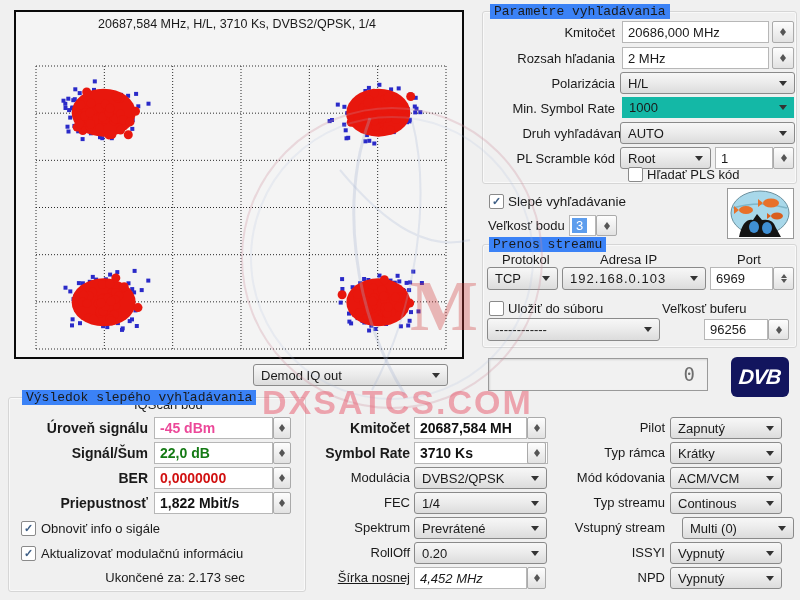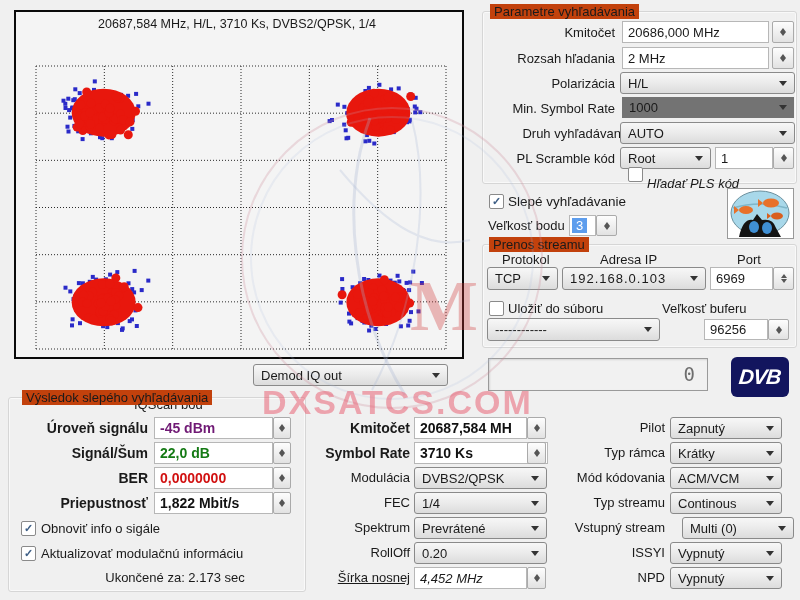--- a/index.html
+++ b/index.html
@@ -4,40 +4,40 @@
 <style>
   html,body{margin:0;padding:0;}
   body{width:800px;height:600px;position:relative;background:#f0f0f0;
        font-family:"Liberation Sans",sans-serif;font-size:13px;color:#1a1a1a;overflow:hidden;}
   .abs{position:absolute;}
   .lbl{position:absolute;white-space:nowrap;color:#1a1a1a;}
   .rlbl{text-align:right;}
   .b{font-weight:bold;font-size:14px;}
   .u-line{text-decoration:underline;}
   .it{font-style:italic;}
-  .v-blue{color:#701a75;} .v-green{color:#157a15;} .v-red{color:#d11111;} .v-black{color:#111;}
+  .v-blue{color:#ec4899;} .v-green{color:#157a15;} .v-red{color:#d11111;} .v-black{color:#111;}
   .combo{position:absolute;height:22px;border:1px solid #8a8a8a;border-radius:3px;
          background:linear-gradient(#f7f7f7,#ececec 45%,#dcdcdc);display:flex;align-items:center;
          padding:0 7px;box-sizing:border-box;white-space:nowrap;overflow:hidden;}
   .combo .arr{margin-left:auto;width:0;height:0;border:4px solid transparent;border-top:5px solid #333;
          position:relative;top:2px;flex:none;}
-  .flat{border:none;background:#737373;border-radius:0;}
+  .flat{border:none;background:#14b8a6;border-radius:0;}
   .field{position:absolute;background:#fff;border:1px solid #b7b7b7;box-sizing:border-box;
          display:flex;align-items:center;padding:0 5px;white-space:nowrap;overflow:hidden;}
   .spin{position:absolute;box-sizing:border-box;border:1px solid #aaa;border-radius:2px;
         background:linear-gradient(#fdfdfd,#e2e2e2);display:flex;flex-direction:column;
         align-items:center;justify-content:space-between;padding:3px 0;}
   .spin i{display:block;width:0;height:0;border:3px solid transparent;}
   .spin .su{border-bottom:4px solid #555;}
   .spin .sd{border-top:4px solid #555;}
   .chk{position:absolute;width:13px;height:13px;background:#fff;border:1px solid #8a8a8a;
        border-radius:2px;font-size:11px;line-height:12px;text-align:center;color:#3e5f86;font-weight:bold;}
   .chk.on::after{content:"✓";}
   .gb{position:absolute;border:1px solid #d6d6d6;border-radius:3px;box-shadow:inset 0 0 0 1px rgba(255,255,255,0.6);}
-  .gcap{position:absolute;background:#c2410c;padding:0 4px;white-space:nowrap;}
+  .gcap{position:absolute;background:#3b82f6;padding:0 4px;white-space:nowrap;font-family:Liberation Mono, monospace;}
   .sel{background:#5d9ded;color:#fff;padding:0 4px;}
   #constel-panel{left:14px;top:10px;width:446px;height:345px;border:2px solid #0a0a0a;background:#f4f4f4;}
   #constel-header{left:0;top:5px;width:442px;text-align:center;font-size:12.5px;}
   #constel-points{left:0;top:21px;width:442px;text-align:center;font-size:21px;font-weight:bold;letter-spacing:1px;}
   #progressbar{left:488px;top:358px;width:218px;height:31px;background:#f1f1f1;border:1px solid #9a9a9a;
        box-shadow:inset 1px 1px 2px rgba(0,0,0,0.12);}
   #progress-digit{position:absolute;right:12px;top:4px;font-family:"DejaVu Sans Mono",monospace;
        font-size:19px;color:#6e6e6e;}
   #dvb-logo{left:731px;top:357px;width:58px;height:40px;background:#12155e;border-radius:6px;
        display:flex;align-items:center;justify-content:center;}
@@ -944,21 +944,21 @@
 </div>
 <div class="field" style="left:715px;top:147px;width:58px;height:22px;">
   <span>1</span>
 </div>
 <div class="spin" style="left:773px;top:147px;width:21px;height:22px;">
     <i class="su"></i>
     <i class="sd"></i>
   </div>
 
 <div class="chk" style="left:628px;top:167px;"></div>
-<div class="lbl" style="left:647px;top:176px;font-style:italic;">Hľadať PLS kód</div>
+<div class="lbl" style="left:647px;top:167px;">Hľadať PLS kód</div>
 
 <div class="chk on" style="left:489px;top:194px;"></div>
 <div class="lbl" style="left:508px;top:194px;font-size:13.5px;">Slepé vyhľadávanie</div>
 
 <div class="lbl" style="left:488px;top:218px;">Veľkosť bodu</div>
 <div class="field" style="left:569px;top:215px;width:27px;height:21px;padding:0 2px;">
   <span class="sel">3</span>
 </div>
 <div class="spin" style="left:596px;top:215px;width:21px;height:21px;">
     <i class="su"></i>

